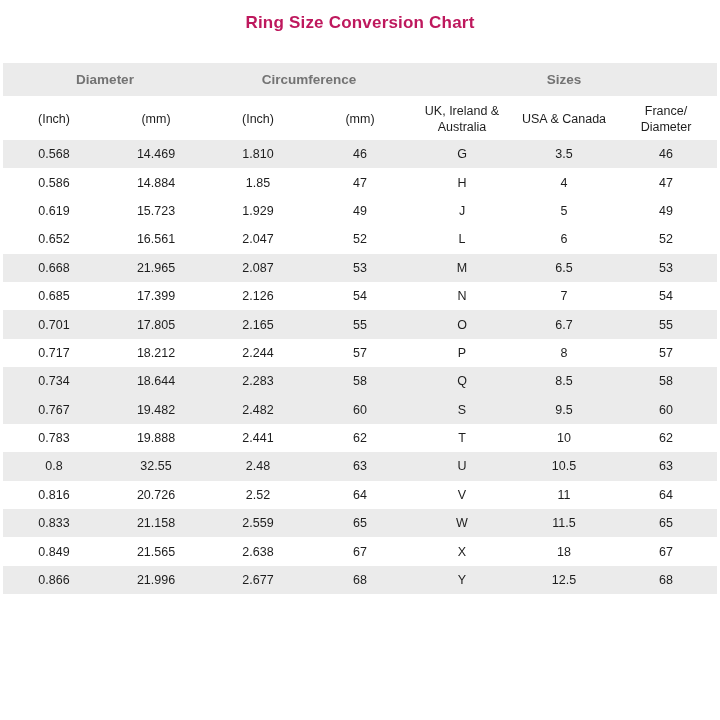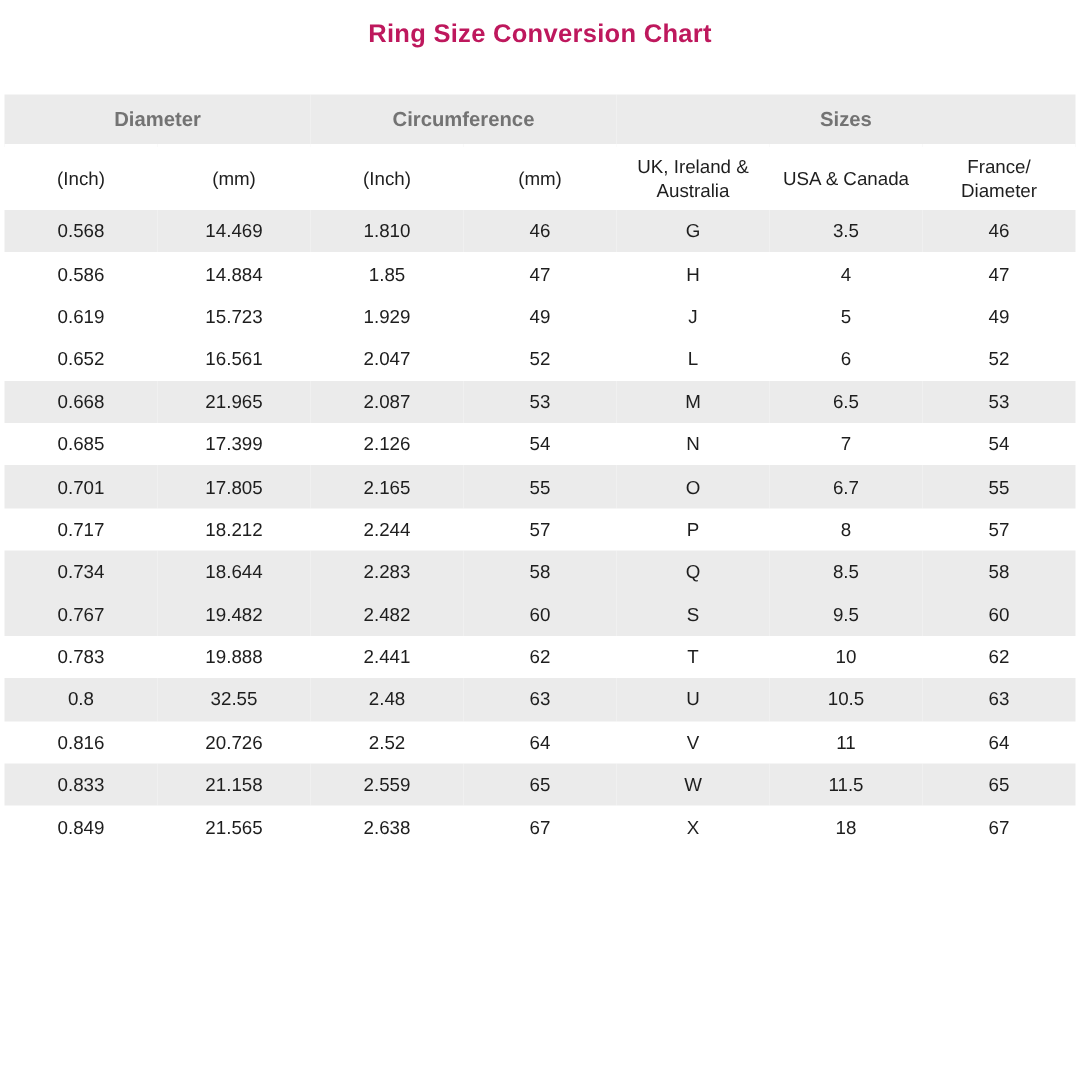--- a/index.html
+++ b/index.html
@@ -211,15 +211,24 @@
         </tr>
         <tr>
           <td>0.849</td>
           <td>21.565</td>
           <td>2.638</td>
           <td>67</td>
           <td>X</td>
           <td>18</td>
           <td>67</td>
         </tr>
+        <tr class="shaded">
+          <td>0.866</td>
+          <td>21.996</td>
+          <td>2.677</td>
+          <td>68</td>
+          <td>Y</td>
+          <td>12.5</td>
+          <td>68</td>
+        </tr>
       </tbody>
   </table>
 </div>
 
 </body></html>

